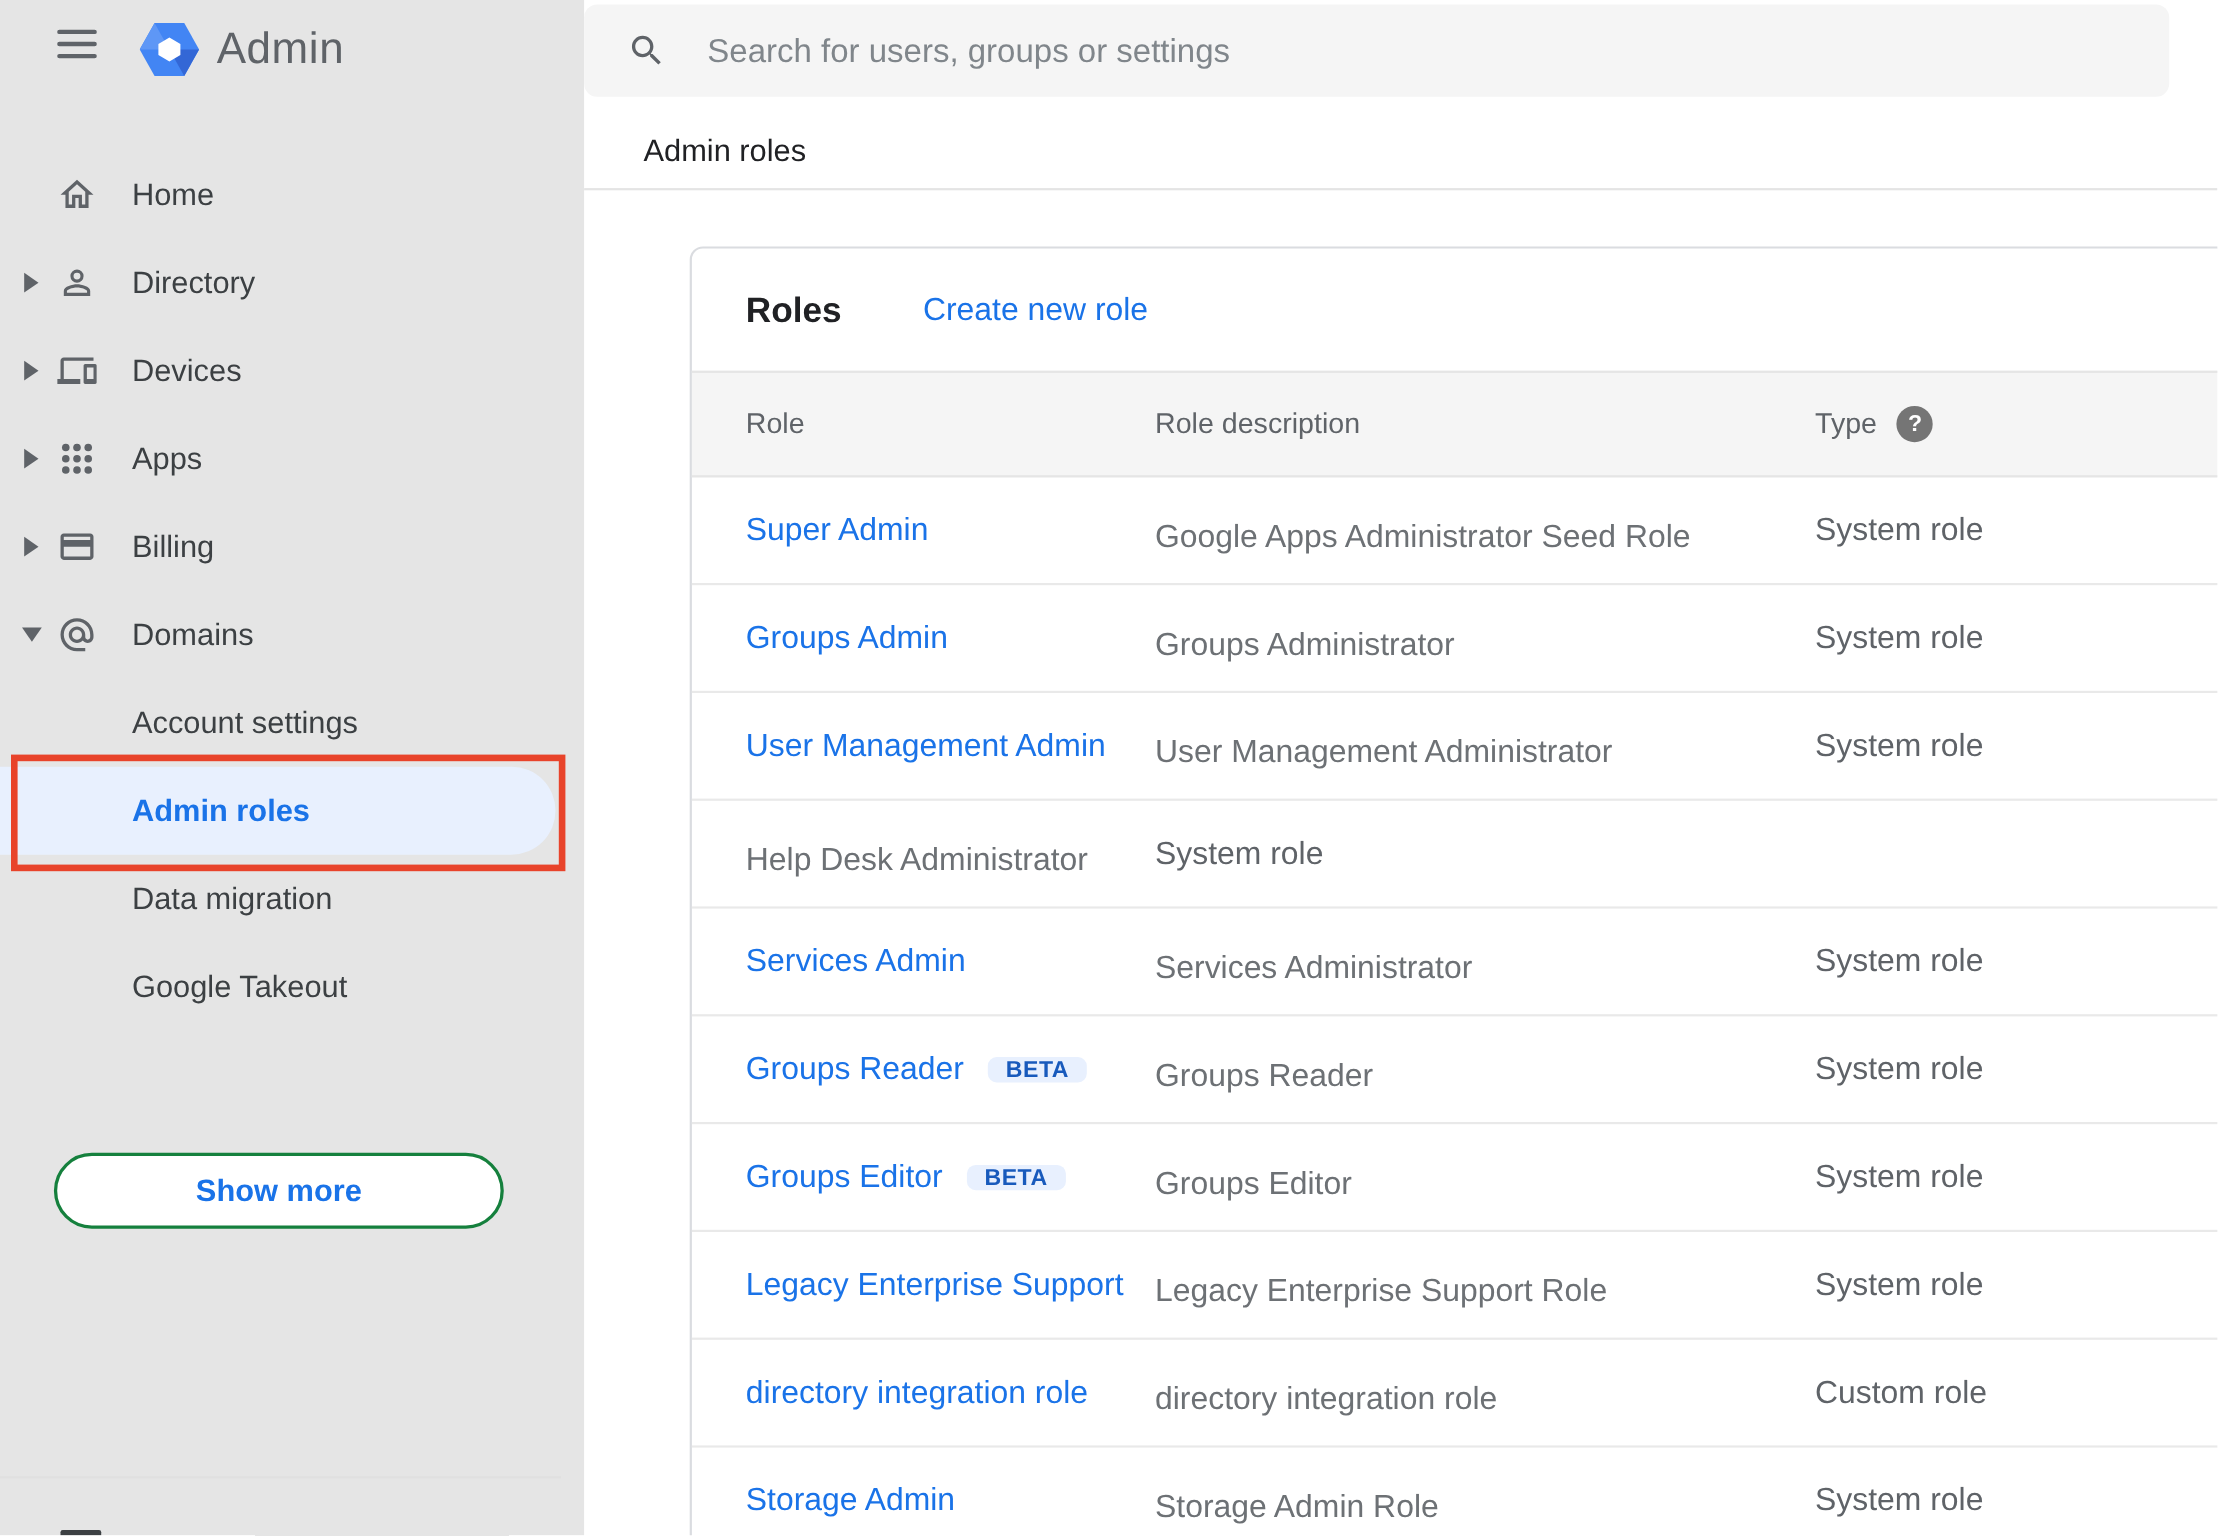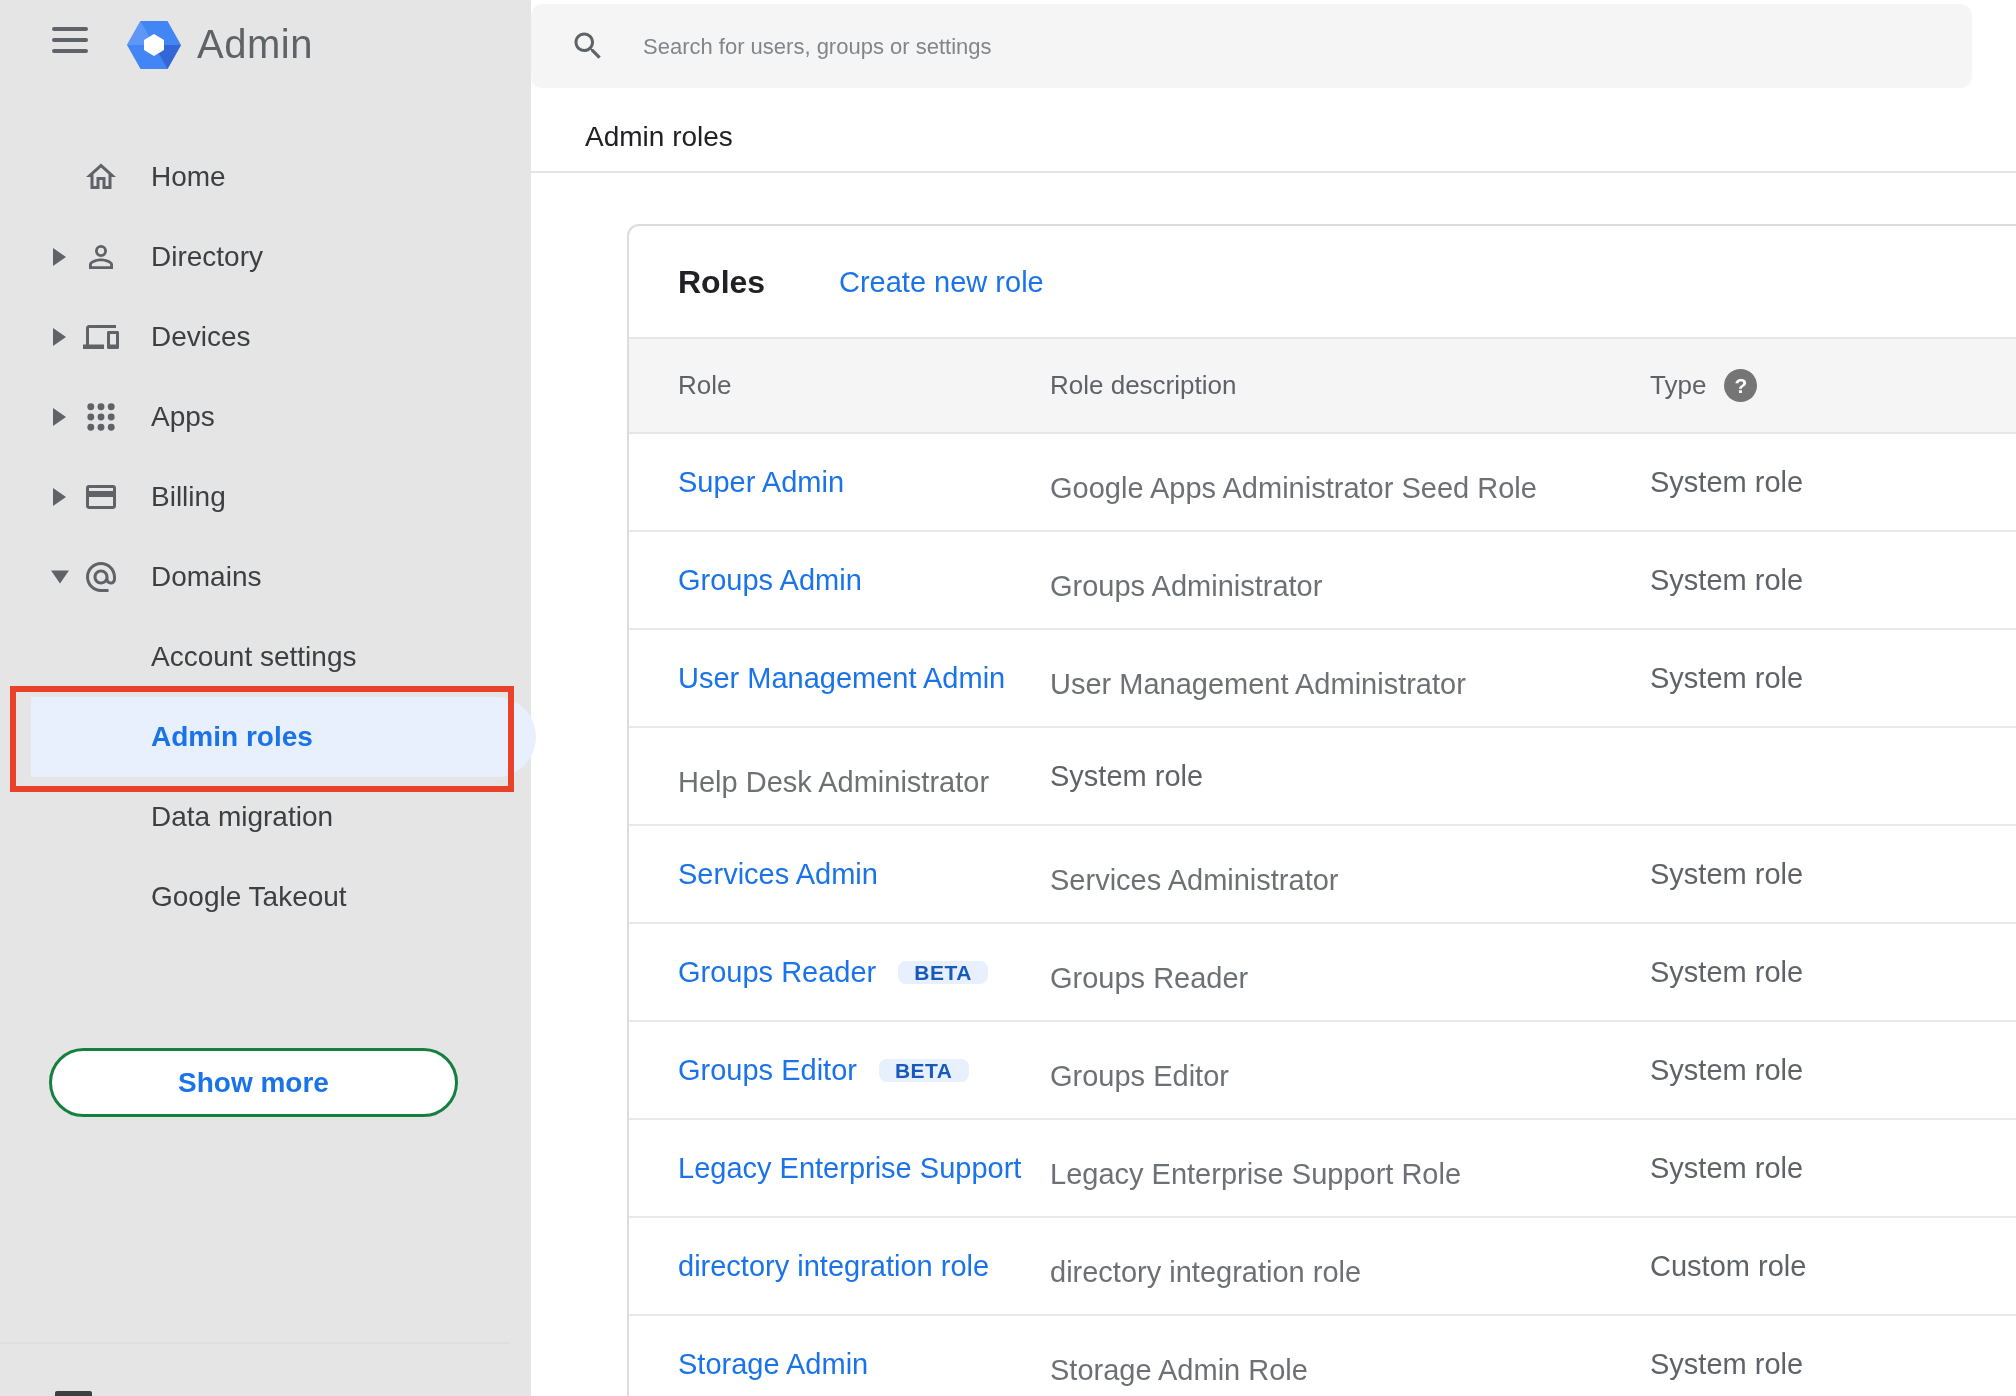--- a/index.html
+++ b/index.html
@@ -9,21 +9,21 @@
   
   .sidebar{position:absolute;left:0;top:0;width:531px;height:1396px;background:#e5e5e5;}
   .hamburger{position:absolute;left:52px;top:27px;width:36px;height:26px;cursor:pointer;}
   .hamburger span{position:absolute;left:0;width:36px;height:4px;background:#5f6368;border-radius:2px;}
   .hamburger span:nth-child(1){top:0;}
   .hamburger span:nth-child(2){top:11px;}
   .hamburger span:nth-child(3){top:22px;}
   .logo{position:absolute;left:127px;top:21px;}
   .brand{position:absolute;left:197px;top:22px;font-size:40px;color:#5f6368;letter-spacing:.5px;}
 
-  .nav{position:absolute;left:0;top:137px;width:531px;padding-left:31px;}
+  .nav{position:absolute;left:0;top:137px;width:531px;}
   .nav-item{position:relative;height:80px;cursor:pointer;}
   .nav-label{position:absolute;left:120px;top:50%;transform:translateY(-50%);
              font-size:28px;color:#3c4043;white-space:nowrap;}
   .nav-icon{position:absolute;left:52px;top:50%;transform:translateY(-50%);width:36px;height:36px;}
   .caret-right{position:absolute;left:22px;top:50%;transform:translateY(-50%);width:0;height:0;
                border-top:9px solid transparent;border-bottom:9px solid transparent;border-left:13px solid #5f6368;}
   .caret-down{position:absolute;left:20px;top:50%;transform:translateY(-50%);width:0;height:0;
               border-left:9px solid transparent;border-right:9px solid transparent;border-top:13px solid #5f6368;}
   .sub-caret{left:97px;}
   .active-pill{position:absolute;left:0;top:0;width:505px;height:80px;background:#e8f0fe;
@@ -36,21 +36,21 @@
 
   .annotation-box{position:absolute;left:10px;top:686px;width:504px;height:106px;
                   border:6px solid #e8432a;box-sizing:border-box;pointer-events:none;z-index:5;}
   .sidebar-bottom-divider{position:absolute;left:0;top:1342px;width:510px;height:2px;background:#e0e0e0;}
   .bottom-stub{position:absolute;left:55px;top:1391px;width:37px;height:5px;background:#3c4043;border-radius:2px 2px 0 0;}
 
   
   .searchbar{position:absolute;left:531px;top:4px;width:1441px;height:84px;background:#f5f5f5;border-radius:12px;}
   .search-icon{position:absolute;left:39px;top:24px;width:36px;height:36px;}
   .searchbar input{position:absolute;left:110px;top:0;width:1250px;height:84px;border:none;background:transparent;
-                   outline:none;font-family:"Liberation Sans",sans-serif;font-size:22px;color:#14532d;}
+                   outline:none;font-family:"Liberation Sans",sans-serif;font-size:30px;color:#14532d;}
   .searchbar input::placeholder{color:#80868b;opacity:1;}
   .breadcrumb{position:absolute;left:585px;top:121px;font-size:28px;color:#202124;}
   .top-divider{position:absolute;left:531px;top:171px;width:1485px;height:2px;background:#e4e4e4;}
 
   
   .card{position:absolute;left:627px;top:224px;width:1400px;height:1250px;background:#fff;
         border:2px solid #dadce0;border-radius:12px;box-sizing:border-box;}
   .card-title-row{position:relative;height:111px;}
   .roles-title{position:absolute;left:49px;top:50%;transform:translateY(-50%);
                font-size:32px;font-weight:bold;color:#202124;}

